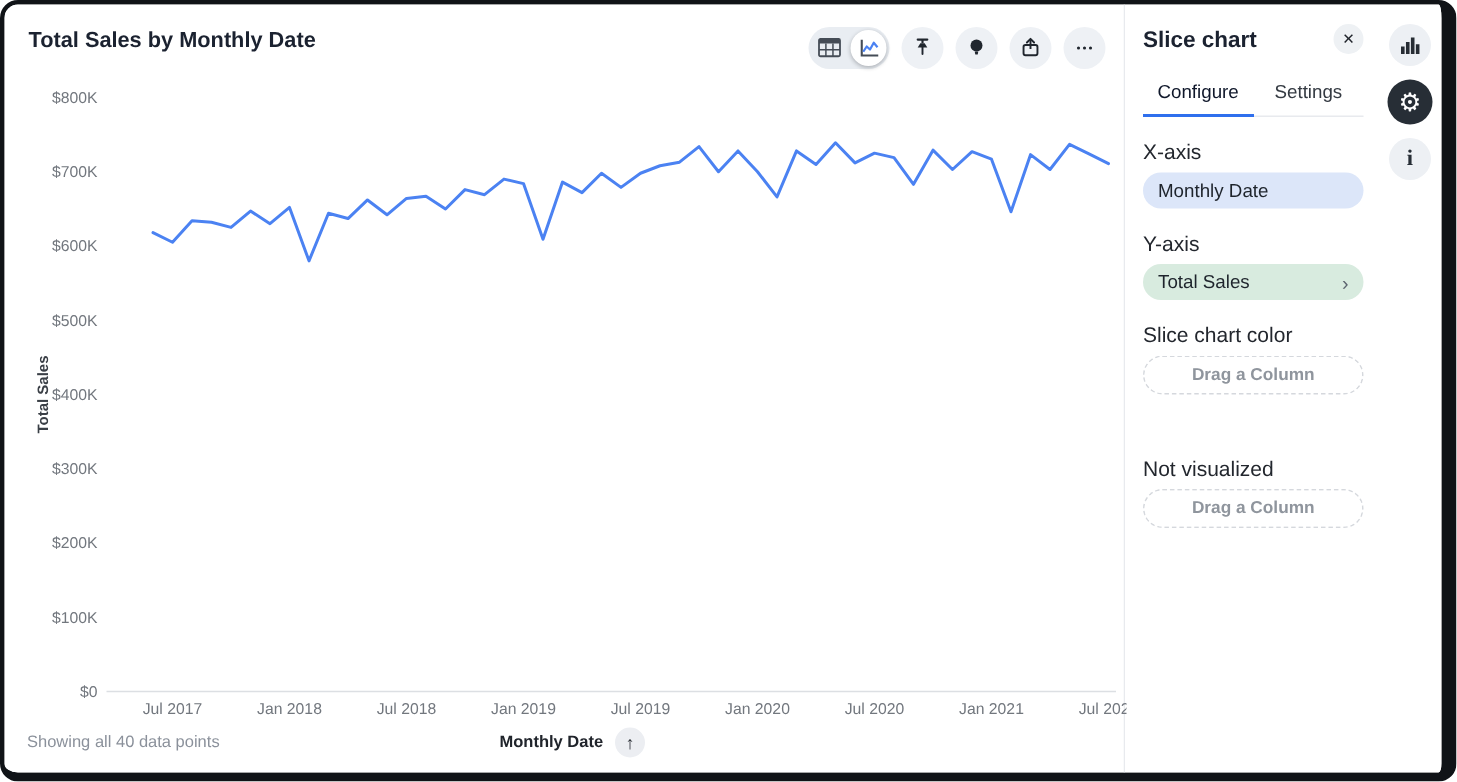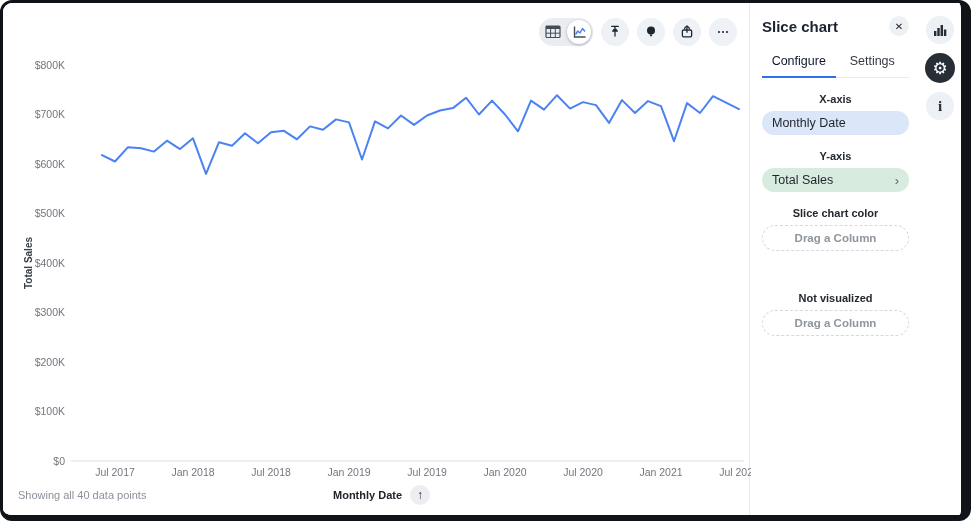--- a/index.html
+++ b/index.html
@@ -23,21 +23,21 @@
   .xaxis-label{font-size:11px;font-weight:700;color:#20242b;}
   .sort-btn{width:20px;height:20px;border-radius:50%;background:#eceef2;display:flex;align-items:center;justify-content:center;font-size:12px;color:#20242b;cursor:pointer;}
   
   .panel{width:170px;flex:0 0 170px;border-left:1px solid #e8eaee;padding:13px 10px 0 12px;background:#fff;}
   .panel-header{display:flex;justify-content:space-between;align-items:center;}
   .panel-title{font-size:15px;font-weight:700;color:#1b2230;}
   .close-btn{width:20px;height:20px;border-radius:50%;background:#eef1f4;display:flex;align-items:center;justify-content:center;font-size:10px;color:#20242b;cursor:pointer;}
   .tabs{display:flex;margin-top:11px;border-bottom:1px solid #e8eaee;}
   .tab{flex:1;text-align:center;padding:7px 0 8px;font-size:12.5px;color:#343a42;cursor:pointer;border-bottom:2px solid transparent;margin-bottom:-1px;}
   .tab.active{color:#0f172a;border-bottom-color:#2f6fed;font-weight:500;}
-  .section-label{font-size:11px;font-weight:700;color:#23272e;margin:15px 0 6px;text-align:center;}
+  .section-label{font-size:14px;font-weight:400;color:#23272e;margin:15px 0 6px;}
   .pill{height:24px;border-radius:12px;display:flex;align-items:center;justify-content:space-between;padding:0 10px;font-size:12.5px;color:#1e242c;cursor:pointer;}
   .pill.blue{background:#dce6f9;}
   .pill.green{background:#d8ebdf;}
   .chevron{color:#5d6570;font-size:13px;}
   .dropzone{height:26px;border:1.5px dashed #d5d8dd;border-radius:13px;display:flex;align-items:center;justify-content:center;font-size:11.5px;color:#8f959d;margin-bottom:6px;font-weight:bold;}
   .gap{height:20px;}
   
   .rail{width:42px;flex:0 0 42px;display:flex;flex-direction:column;align-items:center;padding-top:13px;gap:9px;background:#fff;}
   .rail-btn{width:28px;height:28px;border-radius:50%;background:#edf0f4;display:flex;align-items:center;justify-content:center;cursor:pointer;}
   .rail-btn.dark{width:30px;height:30px;background:#272e36;color:#fff;font-size:17px;}
@@ -66,20 +66,21 @@
         <text x="346" y="473" text-anchor="middle" font-size="10.5" fill="#72777e">Jan 2019</text>
         <text x="424" y="473" text-anchor="middle" font-size="10.5" fill="#72777e">Jul 2019</text>
         <text x="502" y="473" text-anchor="middle" font-size="10.5" fill="#72777e">Jan 2020</text>
         <text x="580" y="473" text-anchor="middle" font-size="10.5" fill="#72777e">Jul 2020</text>
         <text x="658" y="473" text-anchor="middle" font-size="10.5" fill="#72777e">Jan 2021</text>
         <text x="736" y="473" text-anchor="middle" font-size="10.5" fill="#72777e">Jul 2021</text>
         <text transform="translate(29 260) rotate(-90)" text-anchor="middle" font-size="10" font-weight="bold" fill="#3a3f46">Total Sales</text>
         <polyline points="99,152.1 112,158.5 125,144.2 138,145.2 151,148.6 164,137.7 177,146.1 190,135.3 203,170.9 216,139.2 229,142.7 242,130.3 255,140.2 268,129.3 281,127.8 294,136.3 307,123.4 320,126.8 333,116.4 346,119.4 359,156.5 372,118.4 385,125.4 398,112.5 411,121.9 424,112.5 437,107.5 450,105.1 463,94.7 476,111.5 489,97.6 502,111.5 515,128.3 528,97.6 541,106.6 554,92.2 567,105.6 580,99.1 593,102.1 606,119.9 619,97.1 632,110.0 645,98.1 658,103.1 671,138.2 684,100.1 697,110.0 710,93.2 723,99.6 736,106.1" fill="none" stroke="#4b82f2" stroke-width="2" stroke-linejoin="round" stroke-linecap="round"></polyline>
       </svg>
 
+    <div class="chart-title">Total Sales by Monthly Date</div>
 
     <div class="toolbar">
       <div class="seg">
         <div class="seg-item">
           <svg width="16" height="14" viewBox="0 0 16 14">
             <rect x="1" y="1" width="14" height="11.5" rx="1" fill="none" stroke="#454c56" stroke-width="1.2"></rect>
             <rect x="1" y="1" width="14" height="3" fill="#454c56"></rect>
             <line x1="5.6" y1="4" x2="5.6" y2="12.5" stroke="#454c56" stroke-width="1"></line>
             <line x1="10.3" y1="4" x2="10.3" y2="12.5" stroke="#454c56" stroke-width="1"></line>
             <line x1="1" y1="8.2" x2="15" y2="8.2" stroke="#454c56" stroke-width="1"></line>

